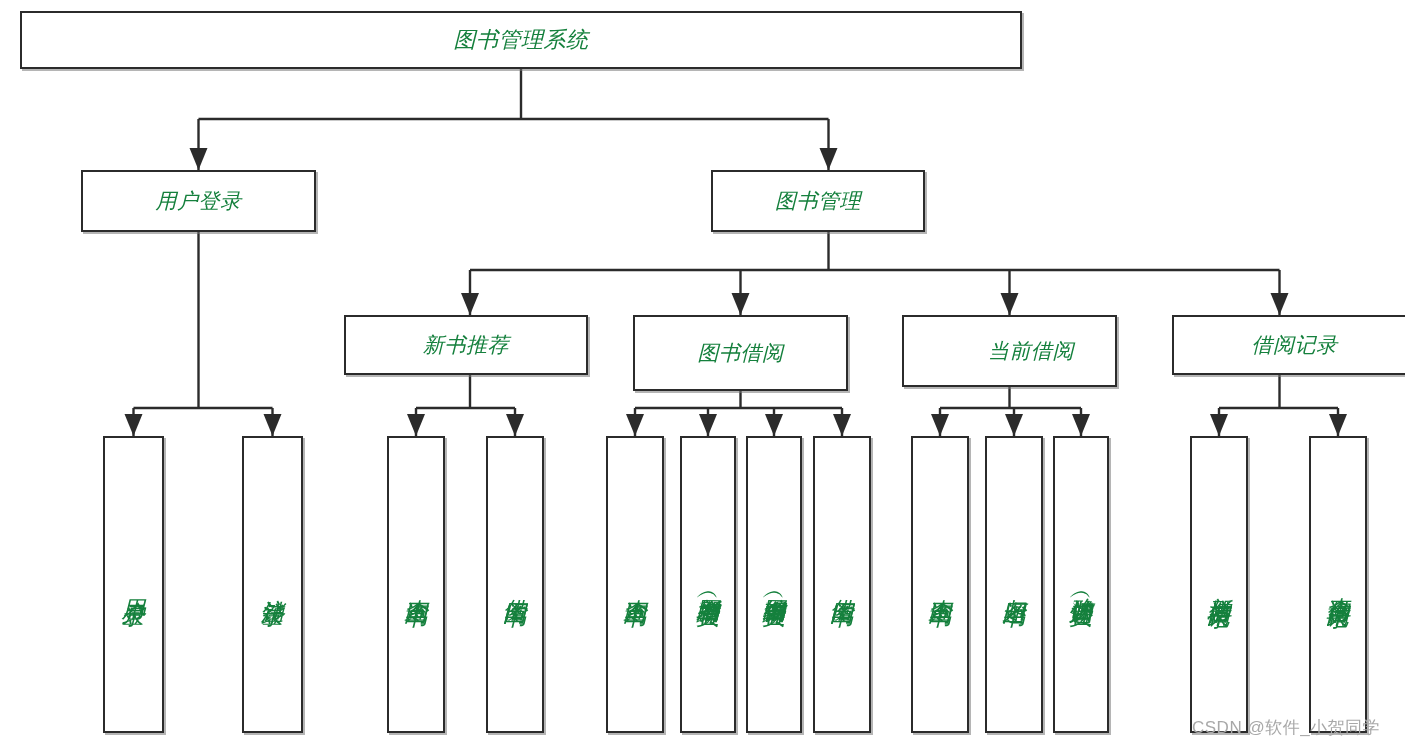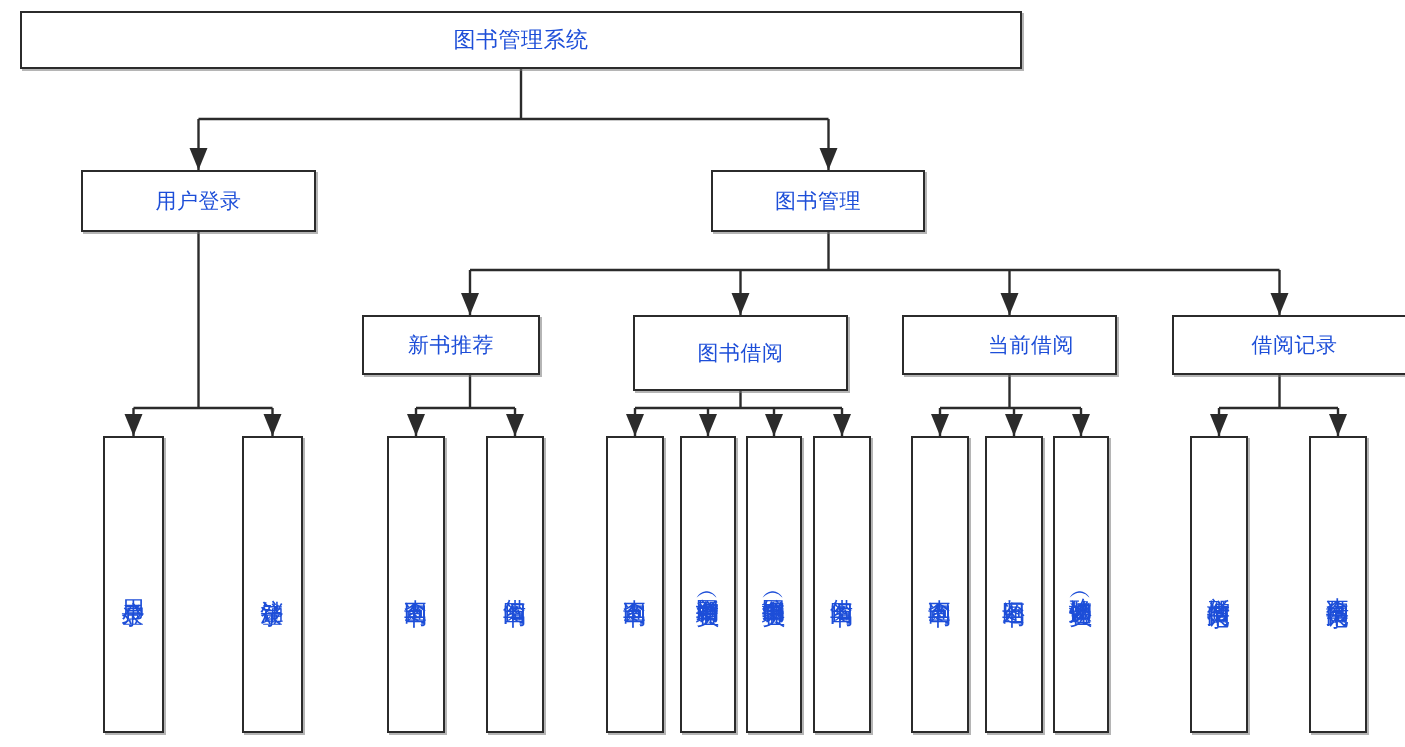--- a/index.html
+++ b/index.html
@@ -27,21 +27,22 @@
   }
   .node {
     position: absolute;
     box-sizing: border-box;
     background: #ffffff;
     border: 2px solid #2b2b2b;
     box-shadow: 2px 2px 0 0 rgba(120,120,120,0.55);
     display: flex;
     align-items: center;
     justify-content: center;
-    color: #1d4ed8;
+    color: #15803d;
+    font-style: italic;
   }
   .node-label {
     display: block;
     text-align: center;
     line-height: 1.18;
     white-space: pre;
   }
   
   .node.horiz .node-label {
     writing-mode: horizontal-tb;
@@ -137,27 +138,27 @@
   <div id="nodes-layer">
       <div class="node horiz root" style="left: 20px; top: 11px; width: 1002px; height: 58px;">
         <span class="node-label">图书管理系统</span>
       </div>
       <div class="node horiz" style="left: 81px; top: 170px; width: 235px; height: 62px;">
         <span class="node-label">用户登录</span>
       </div>
       <div class="node horiz" style="left: 711px; top: 170px; width: 214px; height: 62px;">
         <span class="node-label">图书管理</span>
       </div>
-      <div class="node horiz" style="left: 362px; top: 315px; width: 178px; height: 60px;">
+      <div class="node horiz" style="left: 344px; top: 315px; width: 244px; height: 60px;">
         <span class="node-label">新书推荐</span>
       </div>
       <div class="node horiz" style="left: 633px; top: 315px; width: 215px; height: 76px;">
         <span class="node-label">图书借阅</span>
       </div>
-      <div class="node horiz" style="left: 902px; top: 315px; width: 215px; height: 60px; padding-left: 43px;">
+      <div class="node horiz" style="left: 902px; top: 315px; width: 215px; height: 72px; padding-left: 43px;">
         <span class="node-label">当前借阅</span>
       </div>
       <div class="node horiz" style="left: 1172px; top: 315px; width: 245px; height: 60px;">
         <span class="node-label">借阅记录</span>
       </div>
       <div class="node vert" style="left: 103px; top: 436px; width: 61px; height: 297px;">
         <span class="node-label">用户登录</span>
       </div>
       <div class="node vert" style="left: 242px; top: 436px; width: 61px; height: 297px;">
         <span class="node-label">注销登录</span>
@@ -189,13 +190,14 @@
       <div class="node vert tall" style="left: 1053px; top: 436px; width: 56px; height: 297px;">
         <span class="node-label">确认归还（管理员）</span>
       </div>
       <div class="node vert" style="left: 1190px; top: 436px; width: 58px; height: 297px;">
         <span class="node-label">新增借阅记录</span>
       </div>
       <div class="node vert" style="left: 1309px; top: 436px; width: 58px; height: 297px;">
         <span class="node-label">查询借阅记录</span>
       </div>
     </div>
+  <div class="watermark" style="left:1192px; top:716px;">CSDN @软件_小贺同学</div>
 </div>
 
 </body></html>

